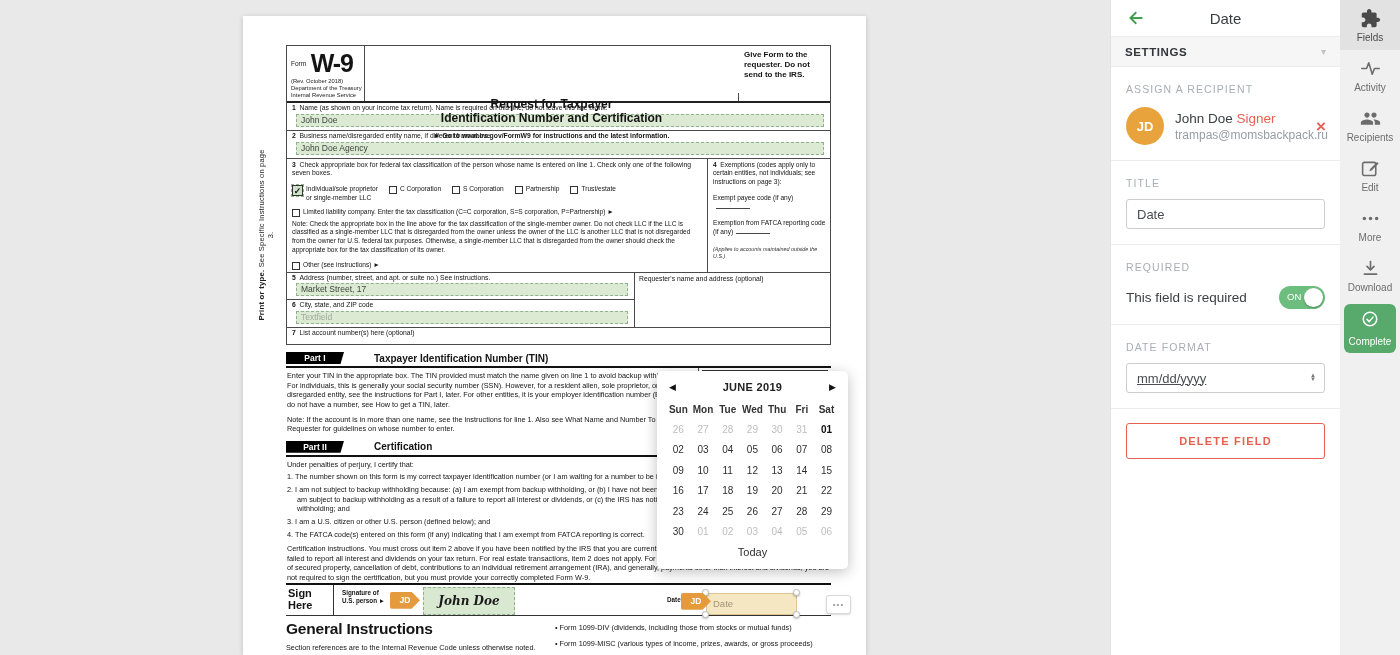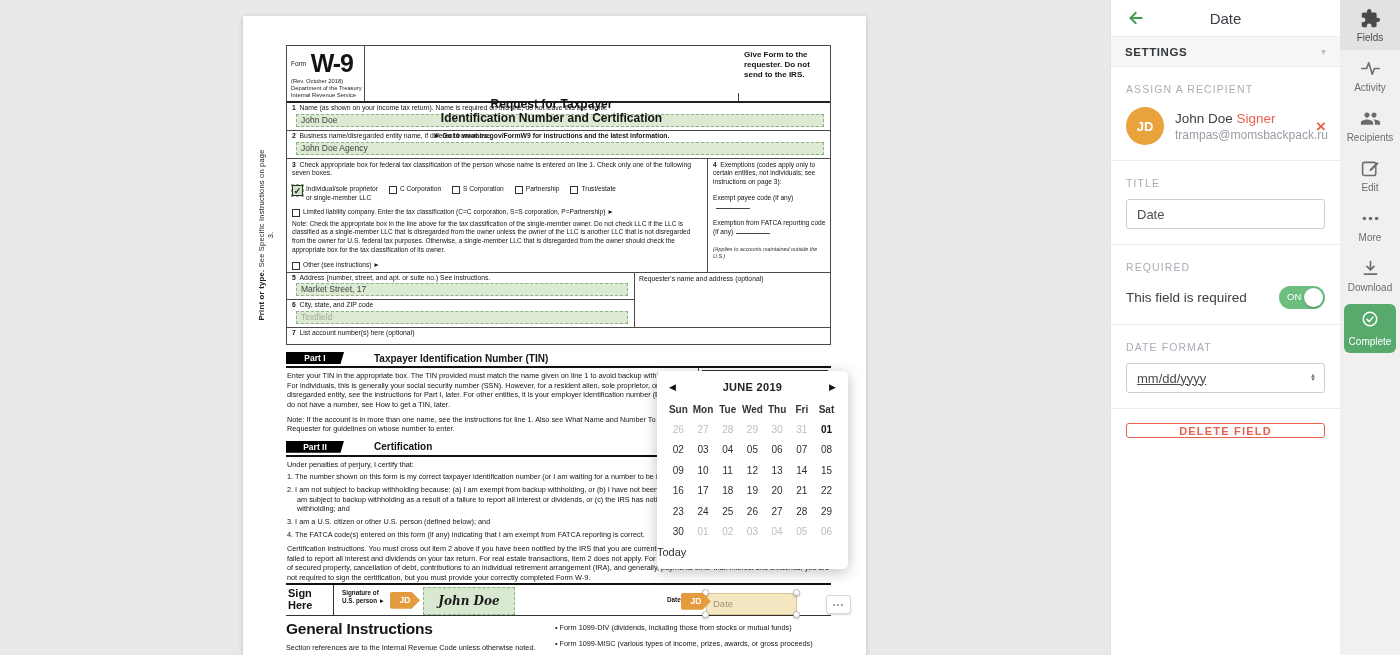--- a/index.html
+++ b/index.html
@@ -83,21 +83,21 @@
   .cal { position:absolute; left:414px; top:355px; width:191px; height:198px; background:#fff; border-radius:5px; box-shadow:0 3px 14px rgba(0,0,0,.25); z-index:10; font-family:"Liberation Sans", sans-serif; }
   .cal-nav { display:flex; align-items:center; height:28px; padding:4px 12px 0 12px; }
   .cal-arrow { font-size:9px; color:#111; cursor:pointer; width:14px; }
   .cal-month { flex:1; text-align:center; font-weight:bold; font-size:11px; color:#222; letter-spacing:.3px; }
   .cal-dayhdr { display:flex; padding:0 9px; height:20px; align-items:center; }
   .cal-dayhdr span { width:24.7px; text-align:center; font-weight:bold; font-size:10px; color:#333; }
   .cal-week { display:flex; padding:0 9px; height:20.5px; align-items:center; }
   .cal-day { width:24.7px; text-align:center; font-size:10px; color:#2e2e2e; cursor:pointer; }
   .cal-day.m { color:#bdbdbd; }
   .cal-day.b { font-weight:bold; color:#111; }
-  .cal-today { font-size:11px; color:#2e2e2e; padding-top:4px; cursor:pointer; }
+  .cal-today { text-align:center; font-size:11px; color:#2e2e2e; padding-top:4px; cursor:pointer; }
 
   
   .panel { position:absolute; left:1110px; top:0; width:230px; height:655px; background:#fff; border-left:1px solid #e2e2e2; }
   .panel-hdr { position:relative; height:37px; border-bottom:1px solid #ececec; display:flex; align-items:center; }
   .back-ic { position:absolute; left:15px; top:9px; width:18px; height:18px; cursor:pointer; }
   .panel-title { flex:1; text-align:center; font-size:15px; color:#3a3e42; }
   .settings-bar { height:30px; background:#f6f6f6; border-bottom:1px solid #ececec; display:flex; align-items:center; padding:0 14px; }
   .settings-bar .t { font-weight:bold; font-size:11.5px; color:#32363a; letter-spacing:.6px; flex:1; }
   .settings-bar .chev { color:#c3c3c3; font-size:10px; }
   .sec-label { margin:16px 15px 0; font-size:10.5px; color:#a8aeb5; letter-spacing:1.1px; }
@@ -111,21 +111,21 @@
   .divider { height:1px; background:#ececec; margin-top:15px; }
   .txt-input { margin:10px 15px 0; height:30px; border:1px solid #cdcdcd; border-radius:3px; display:flex; align-items:center; padding-left:10px; font-size:13px; color:#4a4e52; background:#fff; }
   .req-row { display:flex; align-items:center; justify-content:space-between; margin:13px 15px 0; }
   .req-text { font-size:13.5px; color:#3c4043; }
   .toggle { position:relative; width:46px; height:23px; border-radius:12px; background:#6cbd7e; cursor:pointer; flex:none; }
   .toggle .on { position:absolute; left:8px; top:5px; color:#fff; font-size:9.5px; font-weight:normal; }
   .toggle .knob { position:absolute; right:2px; top:2px; width:19px; height:19px; border-radius:50%; background:#fff; box-shadow:0 1px 2px rgba(0,0,0,.25); }
   .select { margin:10px 15px 0; height:30px; border:1px solid #cdcdcd; border-radius:3px; display:flex; align-items:center; padding:0 8px 0 10px; font-size:13px; color:#4a4e52; cursor:pointer; }
   .select .val { flex:1;text-decoration:underline; }
   .updown { display:flex; flex-direction:column; line-height:.62; color:#777; font-size:6px; text-align:center; }
-  .delete-btn { margin:14px 15px 0; height:15px; border:1px solid #e8604f; border-radius:3px; color:#e8604f; font-size:11px; font-weight:bold; letter-spacing:1.2px; display:flex; align-items:center; justify-content:center; background:#fff; cursor:pointer; }
+  .delete-btn { margin:14px 15px 0; height:36px; border:1px solid #e8604f; border-radius:3px; color:#e8604f; font-size:11px; font-weight:bold; letter-spacing:1.2px; display:flex; align-items:center; justify-content:center; background:#fff; cursor:pointer; }
 
   
   .sidebar { position:absolute; left:1340px; top:0; width:60px; height:655px; background:#f0f0f0; }
   .sb-item { height:50px; display:flex; flex-direction:column; align-items:center; justify-content:center; cursor:pointer; color:#6d6d6d; }
   .sb-item.active { background:#e2e2e2; color:#4a4a4a; }
   .sb-item svg { width:21px; height:21px; }
   .sb-item .sb-lbl { font-size:10px; margin-top:3px; }
   .complete-btn { margin:4px 4px 0; height:49px; background:#58a96c; border-radius:6px; display:flex; flex-direction:column; align-items:center; justify-content:center; cursor:pointer; color:#fff; }
   .complete-btn svg { width:18px; height:18px; }
   .complete-btn .sb-lbl { font-size:10px; margin-top:8px; }

